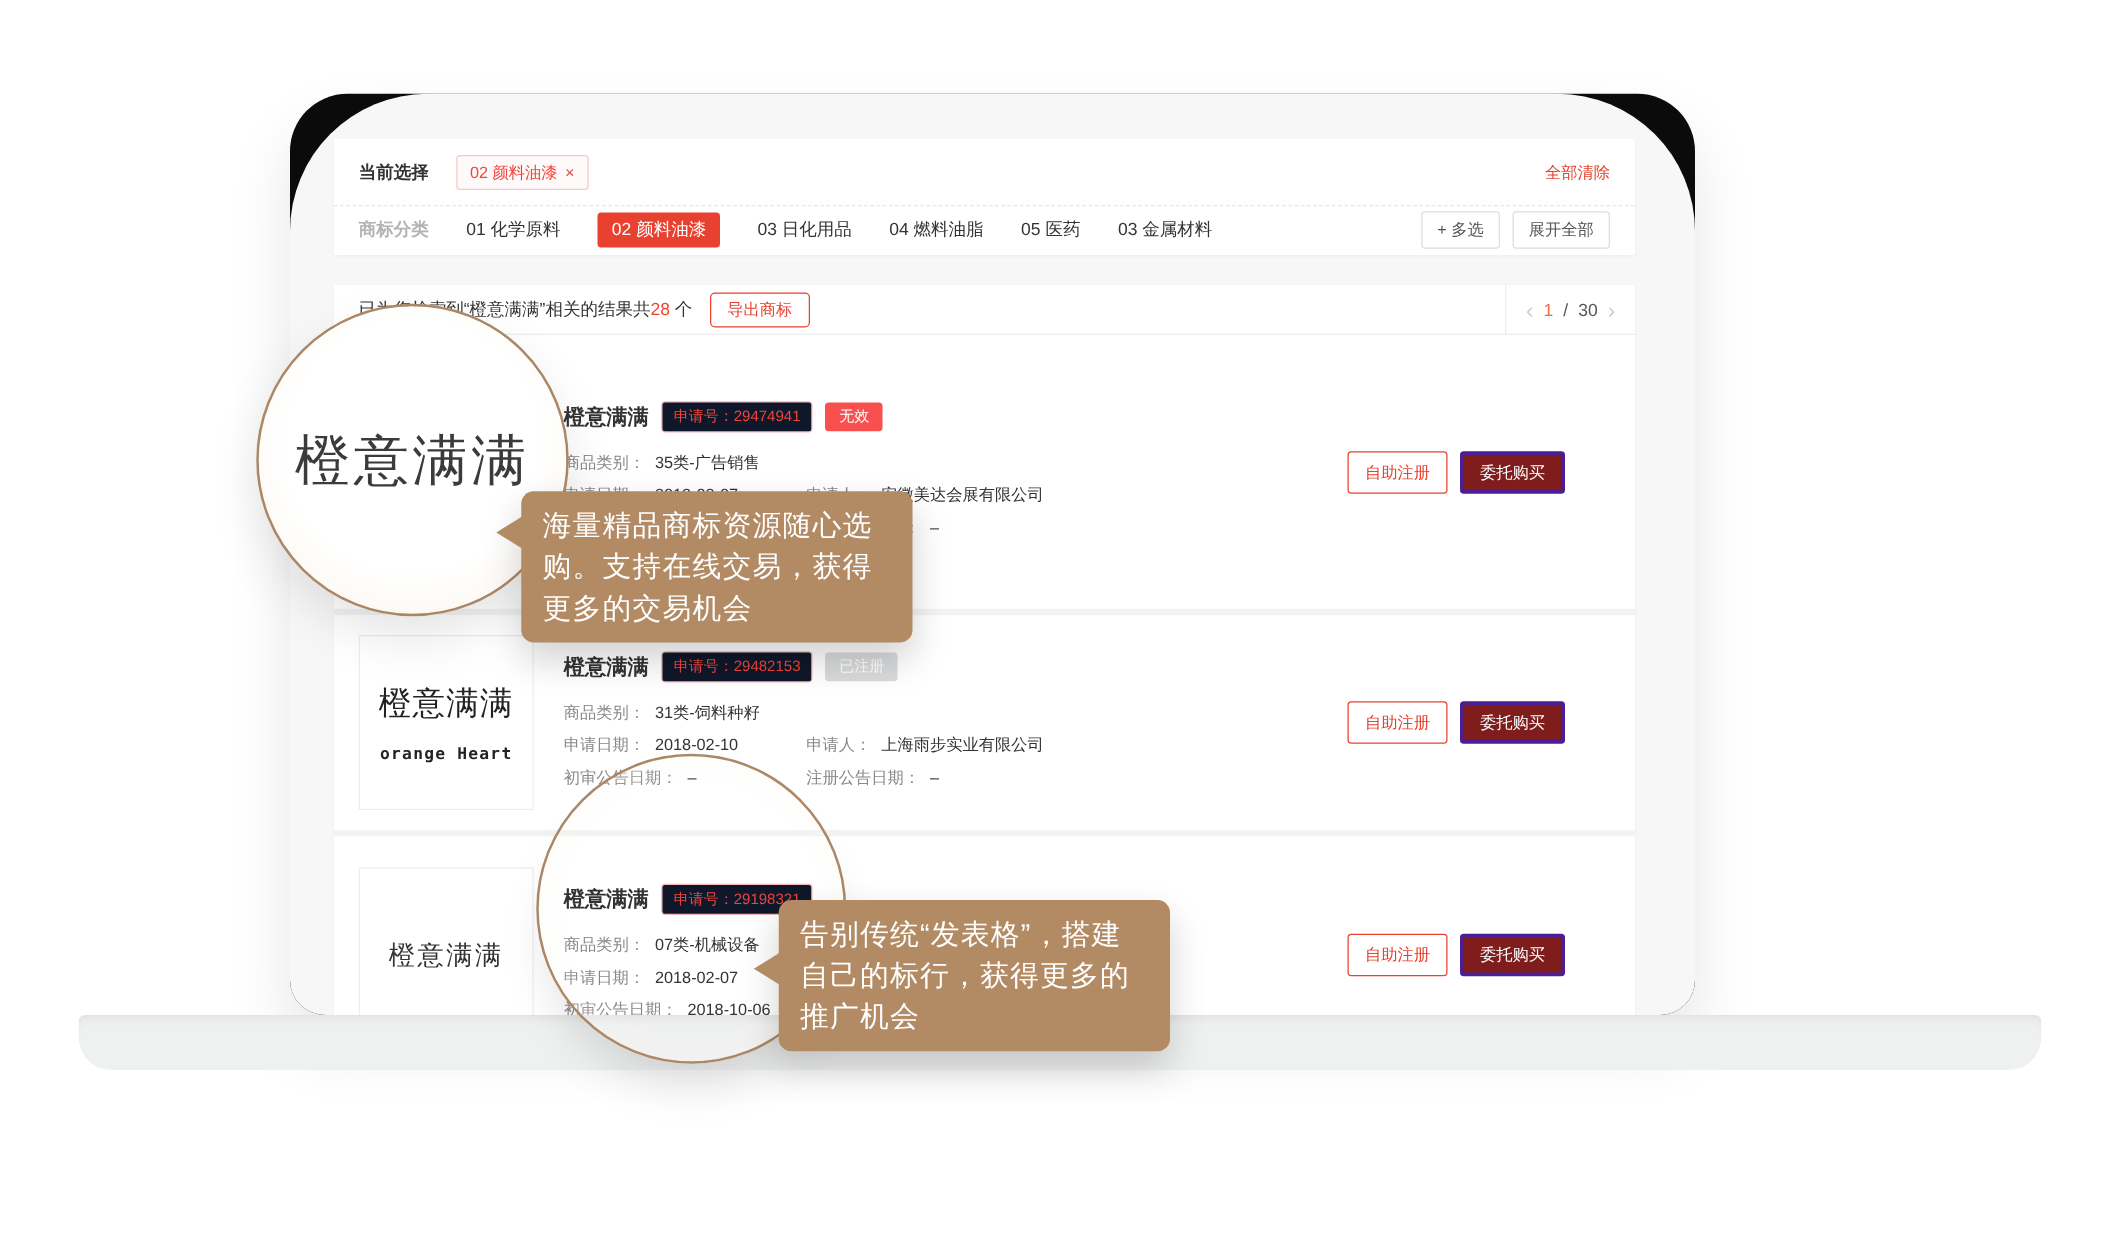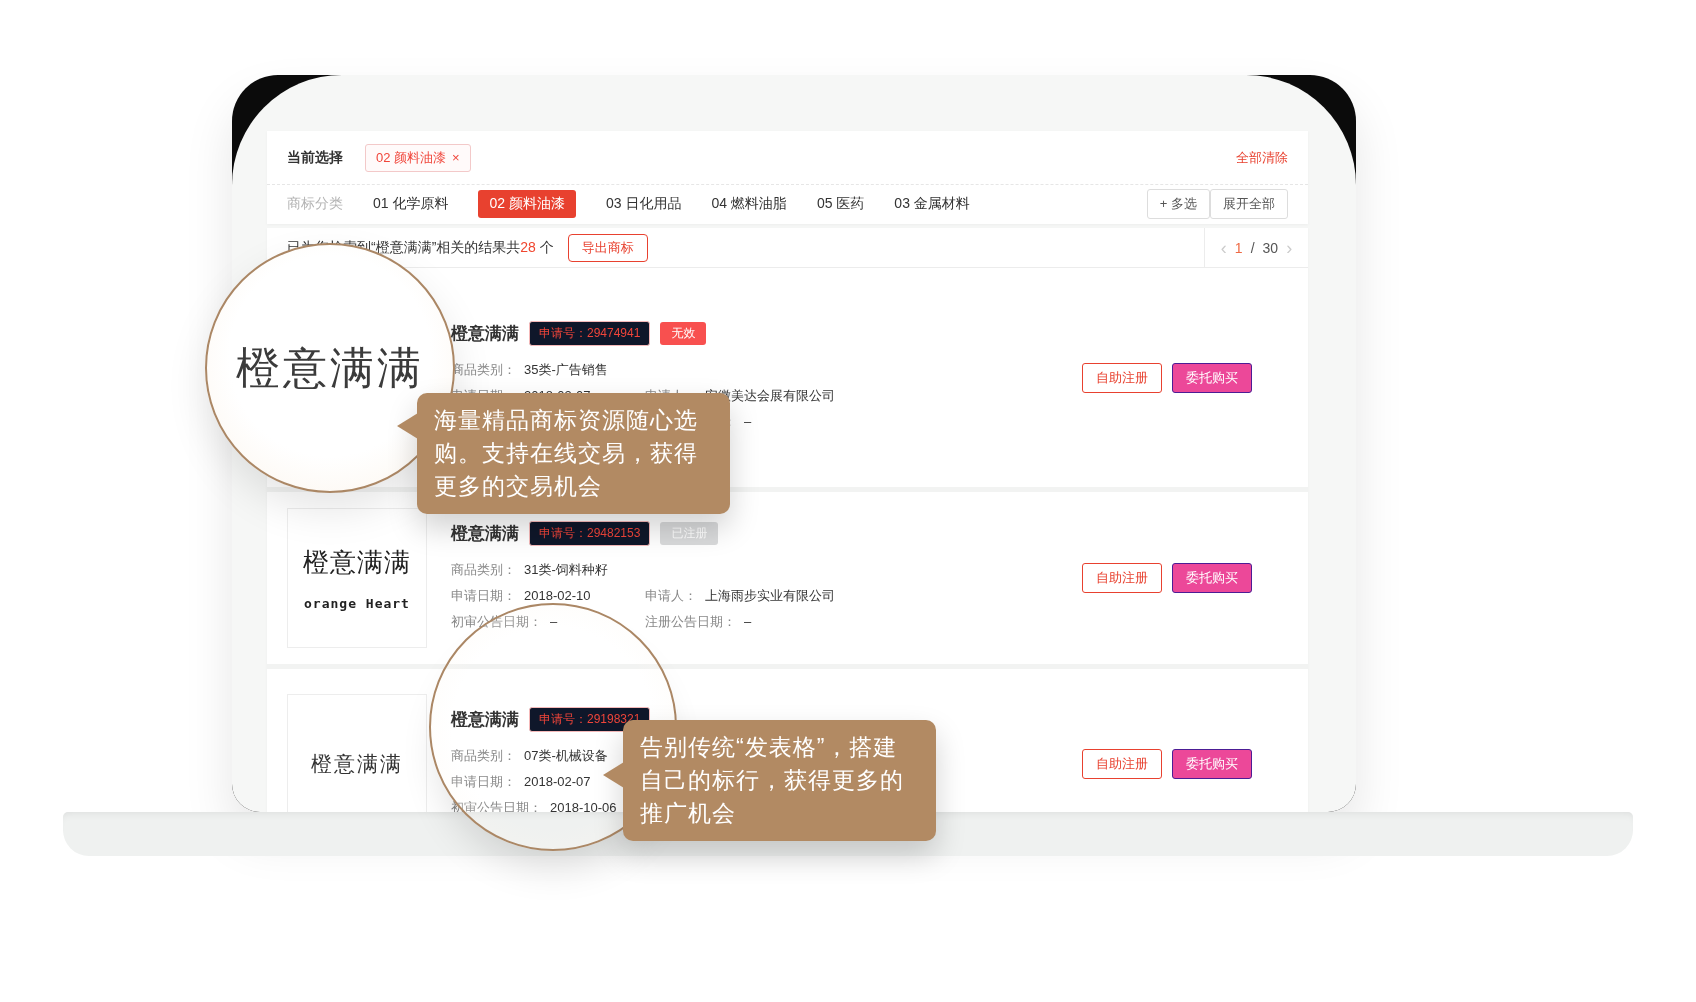--- a/index.html
+++ b/index.html
@@ -13,34 +13,34 @@
     background:#0b0b0b;border-radius:46px 46px 28px 28px;
     box-shadow:0 26px 50px rgba(0,0,0,0.10);}
   .screen{position:absolute;inset:0;background:#f6f7f6;
     border-radius:110px 110px 28px 28px;overflow:hidden;}
   .base{position:absolute;left:63px;top:812px;width:1570px;height:44px;
     background:#eff1f0;border-radius:5px 5px 26px 26px;
     box-shadow:inset 0 7px 10px -7px rgba(0,0,0,0.10);}
   
   .panel{position:absolute;left:35px;width:1041px;background:#fff;
     box-shadow:0 1px 3px rgba(0,0,0,0.04);}
-  .panel-filters{top:56px;height:93px;}
+  .panel-filters{top:36px;height:93px;}
   .filters-row1{height:54px;display:flex;align-items:center;padding:0 20px;
     border-bottom:1px dashed #e6e6e6;}
   .filters-row2{height:38px;display:flex;align-items:center;padding:0 20px;}
   .lbl-strong{font-size:14px;font-weight:bold;color:#333;}
   .sel-tag{margin-left:22px;display:inline-flex;align-items:center;gap:6px;
     font-size:13px;color:#f0453a;background:#fffafa;border:1px solid #f3c9c9;
     border-radius:3px;padding:4px 10px;}
   .sel-tag .x{cursor:pointer;font-size:13px;}
   .clear-all{margin-left:auto;font-size:13px;color:#e8412f;cursor:pointer;}
-  .cat-label{font-size:14px;color:#b3b3b3;}
+  .cat-label{font-size:14px;color:#b3b3b3;font-weight:bold;}
   .cat-item{font-size:14px;color:#333;margin-left:30px;cursor:pointer;}
   .cat-item.sel{background:#e8412f;color:#fff;border-radius:3px;padding:5px 11px;}
-  .filter-btns{margin-left:auto;display:flex;}
+  .filter-btns{margin-left:auto;display:flex;gap:10px;}
   .ghost-gray{font-size:13px;color:#555;border:1px solid #ddd;background:#fff;
     border-radius:3px;padding:5px 12px;cursor:pointer;}
   
   .panel-results{top:153px;height:584px;overflow:hidden;}
   .res-header{height:40px;display:flex;align-items:center;border-bottom:1px solid #ececec;}
   .res-summary{display:flex;align-items:center;gap:14px;padding-left:20px;flex:1;min-width:0;}
   .sum-text{font-size:14px;color:#333;white-space:nowrap;}
   .sum-count{color:#f0462f;}
   .export-btn{font-size:13px;color:#e8412f;border:1px solid #e8412f;background:#fff;
     border-radius:4px;padding:4px 13px;cursor:pointer;white-space:nowrap;}
@@ -73,21 +73,21 @@
   .badge.invalid{background:#f8504f;}
   .badge.registered{background:#d9dadb;}
   .frow{display:flex;line-height:26px;font-size:13px;}
   .fcell{min-width:194px;display:flex;}
   .flabel{color:#888;margin-right:8px;white-space:nowrap;text-align:right;}
   .fval{color:#333;white-space:nowrap;}
   .actions{position:absolute;right:56px;top:50%;transform:translateY(-50%);
     display:flex;gap:10px;}
   .btn{font-size:13px;border-radius:3px;padding:5px 13px;cursor:pointer;white-space:nowrap;}
   .btn.ghost{color:#e8412f;border:1px solid #e8412f;background:#fff;}
-  .btn.solid{color:#fff;border:1px solid #4c1d95;background:#ec4899;}
+  .btn.solid{color:#fff;border:3px solid #4c1d95;background:#7f1d1d;}
   
   .mag-circle{position:absolute;border-radius:50%;border:2px solid #ab8765;}
   .circle-1{left:205px;top:243px;width:250px;height:250px;
     background:radial-gradient(circle at 50% 45%, #ffffff 55%, #fdf9f4 78%, #f6eee4 100%);
     display:flex;align-items:center;justify-content:center;
     box-shadow:0 18px 40px rgba(0,0,0,0.10);z-index:20;}
   .circle-1 .big{font-size:44px;font-weight:500;color:#3b3b3b;letter-spacing:3px;}
   .circle-2{left:429px;top:603px;width:248px;height:248px;
     background:radial-gradient(circle, rgba(255,255,255,0) 58%, rgba(252,247,240,0.65) 100%);
     box-shadow:0 26px 40px -12px rgba(0,0,0,0.14);z-index:20;}

